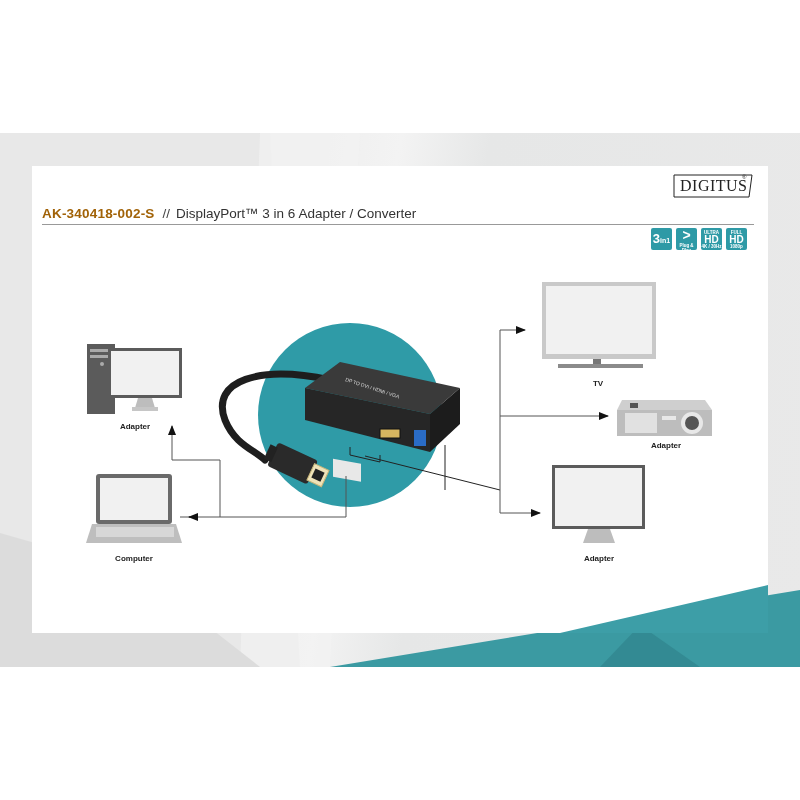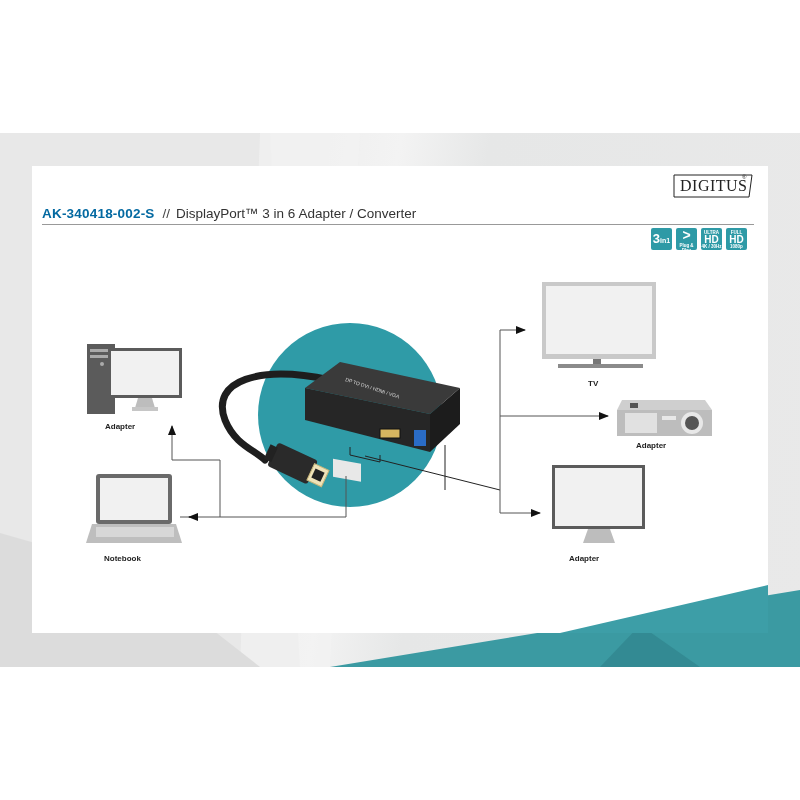--- a/index.html
+++ b/index.html
@@ -3,29 +3,29 @@
 <meta charset="utf-8">
 <style>
   html, body { margin:0; padding:0; }
   body { width:800px; height:800px; background:#ffffff; position:relative; overflow:hidden;
          font-family:"Liberation Sans", sans-serif; }
   .band { position:absolute; left:0; top:133px; width:800px; height:534px;
           background:linear-gradient(100deg,#e9eaea 0%,#eeeeee 35%,#f3f3f3 45%,#e6e7e7 55%,#e9e9e9 100%); overflow:hidden; }
   .card { position:absolute; left:32px; top:166px; width:736px; height:467px; background:#ffffff; }
   .teal-wedge { position:absolute; left:0; top:0; width:800px; height:800px; pointer-events:none; }
   .title { position:absolute; left:42px; top:206px; font-size:13.5px; color:#333; white-space:nowrap; }
-  .title .code { color:#0369a1; font-weight:bold; letter-spacing:0.2px; }
+  .title .code { color:#a16207; font-weight:bold; letter-spacing:0.2px; }
   .title .sep { color:#444; margin:0 6px 0 8px; }
   .rule { position:absolute; left:42px; top:224px; width:712px; height:1px; background:#999; }
   .logo { position:absolute; left:673px; top:174px; width:80px; height:24px; }
   .badge { position:absolute; top:228px; width:21px; height:22px; background:#2e9aa6; border-radius:2px;
            color:#fff; text-align:center; font-weight:bold; overflow:hidden; }
   .badge .small { font-size:4.5px; display:block; line-height:5px; }
   .badge .big { font-size:10px; display:block; line-height:9px; }
-  .label { position:absolute; font-size:8px; font-weight:bold; color:#222; }
+  .label { position:absolute; font-size:8px; font-weight:bold; color:#222; text-align:center; }
   svg { position:absolute; left:0; top:0; }
 </style>
 </head>
 <body>
 
 <div class="band">
   <svg width="800" height="534">
     <polygon points="0,0 270,0 300,534 0,534" fill="#e8e8e8"></polygon>
     <polygon points="260,0 360,0 330,534 240,534" fill="#f2f2f2" opacity="0.7"></polygon>
     <polygon points="0,400 140,440 260,534 0,534" fill="#dcdcdc"></polygon>
@@ -153,16 +153,16 @@
   </g>
 
   <g>
     <rect x="552" y="465" width="93" height="64" fill="#5b5b5b"></rect>
     <rect x="555" y="468" width="87" height="58" fill="#f1f1f1"></rect>
     <path d="M588,529 L610,529 L615,543 L583,543 Z" fill="#bdbdbd"></path>
   </g>
 </svg>
 
 <div class="label" style="left:105px;top:422px;width:60px;">Adapter</div>
-<div class="label" style="left:104px;top:554px;width:60px;">Notebook</div>
+<div class="label" style="left:104px;top:554px;width:60px;">Computer</div>
 <div class="label" style="left:588px;top:379px;width:20px;">TV</div>
 <div class="label" style="left:636px;top:441px;width:60px;">Adapter</div>
 <div class="label" style="left:569px;top:554px;width:60px;">Adapter</div>
 
 </body></html>

